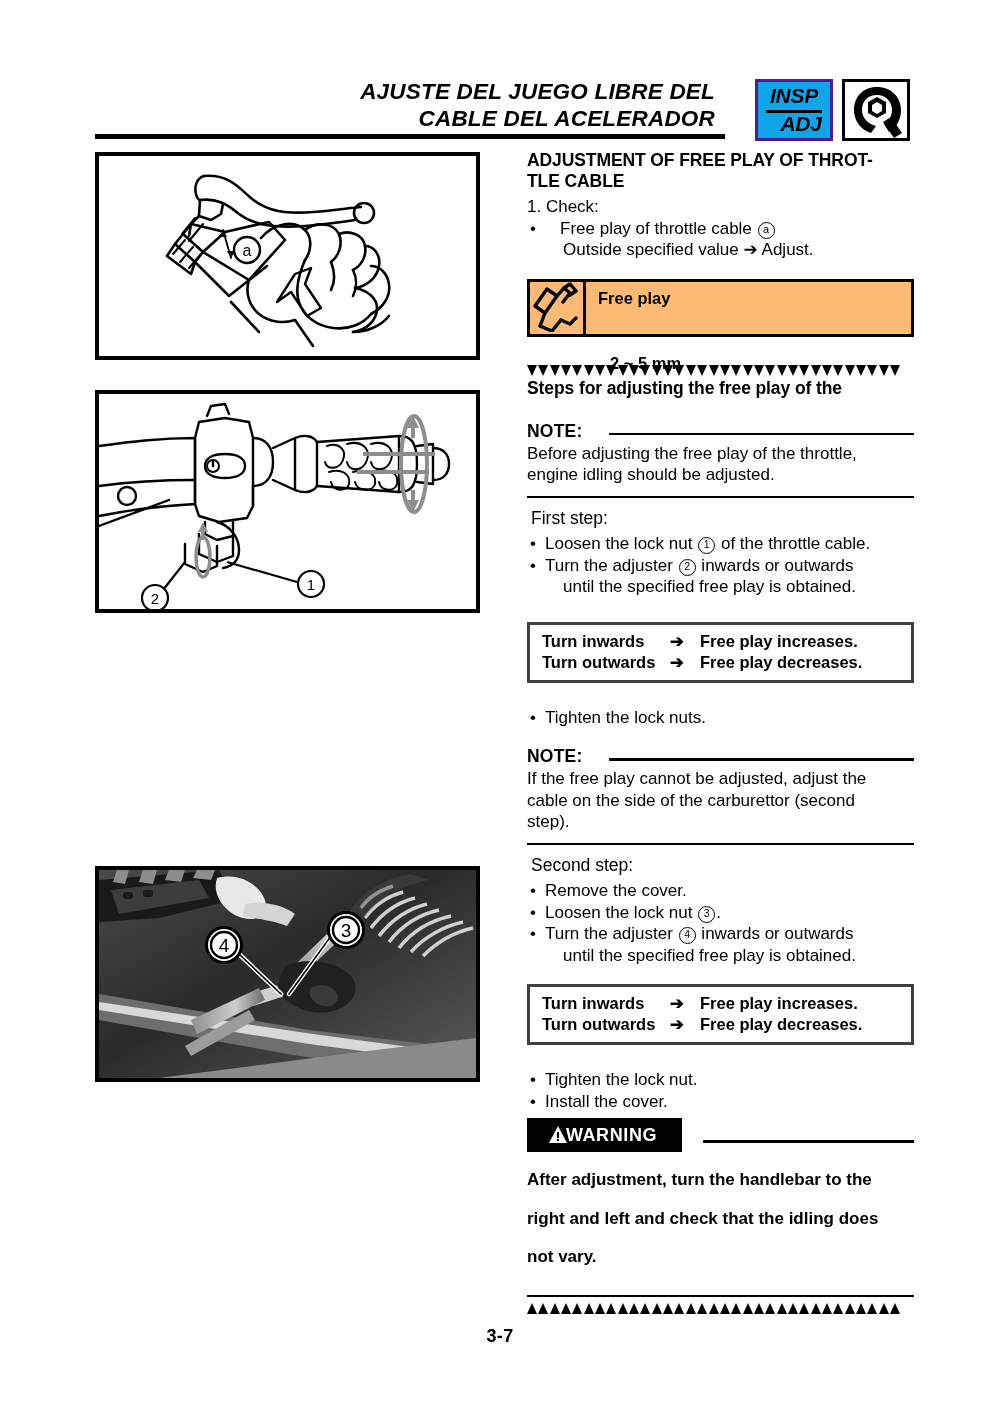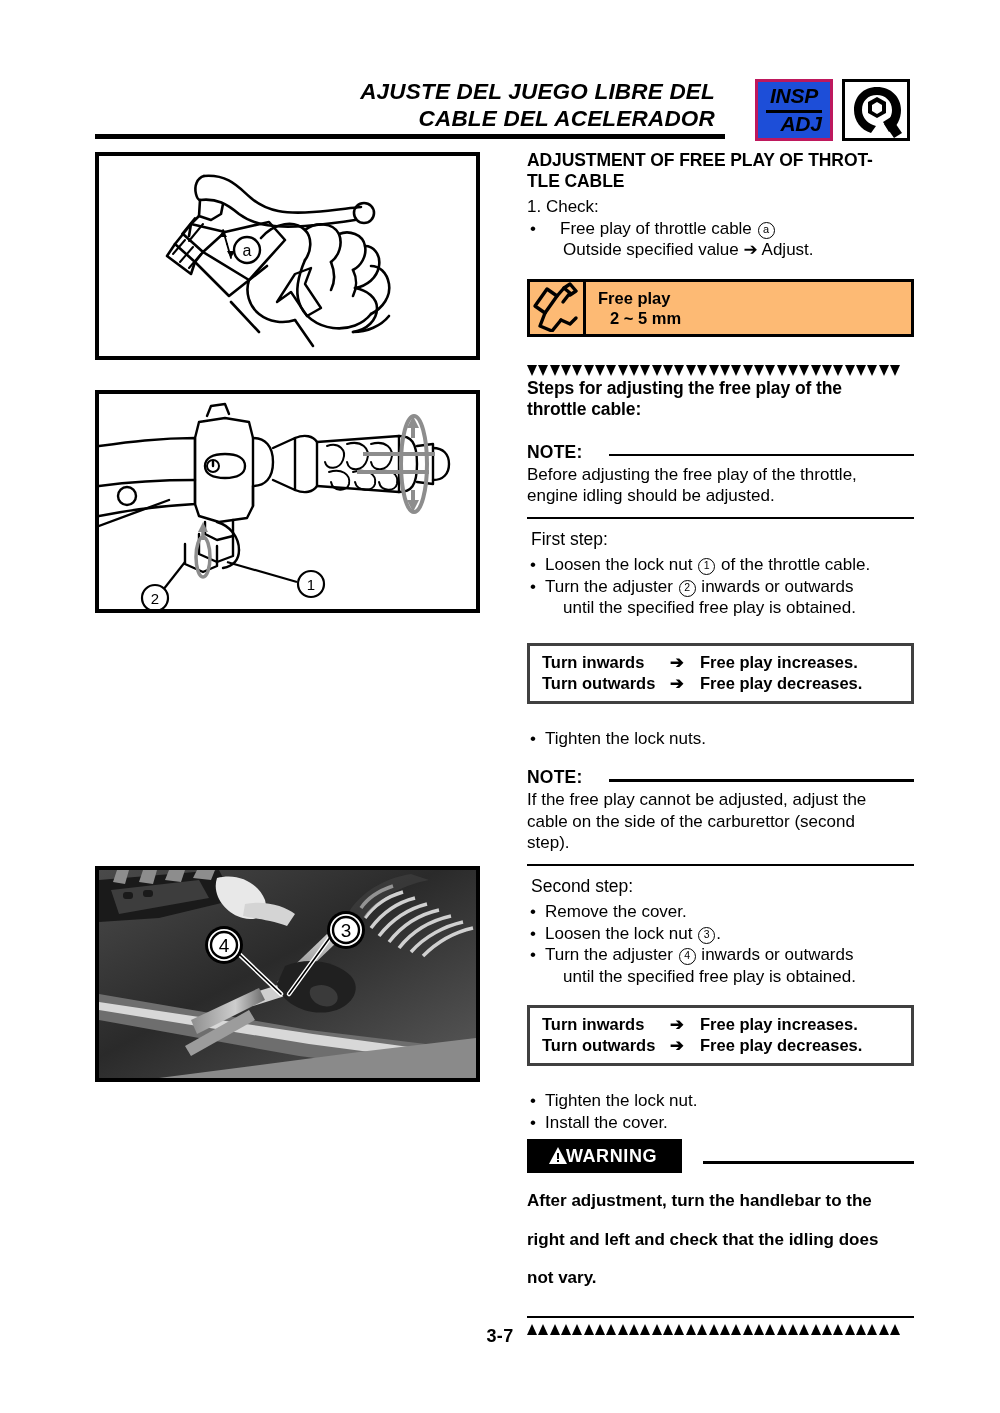--- a/index.html
+++ b/index.html
@@ -42,22 +42,22 @@
     top: 134px;
     width: 630px;
     height: 5px;
     background: #000;
   }
 
   #inspadj-box {
     position: absolute;
     left: 755px; top: 79px;
     width: 78px; height: 62px;
-    border: 3px solid #be185d;
-    background: #1d4ed8;
+    border: 3px solid #4c1d95;
+    background: #0ea5e9;
     box-sizing: border-box;
   }
   #inspadj-insp, #inspadj-adj {
     position: absolute;
     left: 0; width: 100%;
     text-align: center;
     font-size: 21px;
     font-weight: bold;
     font-style: italic;
     line-height: 24px;
@@ -175,21 +175,21 @@
     box-sizing: border-box;
     overflow: hidden;
   }
   .spec-text {
     position: absolute;
     left: 68px; top: 6px;
     font-size: 16.5px;
     font-weight: bold;
     line-height: 20px;
   }
-  .spec-text .v { padding-left: 12px; display: block; }
+  .spec-text .v { padding-left: 12px; display: block; margin-top: 45px; }
 
   
   .tri-row {
     width: 100%;
     height: 13px;
     line-height: 0;
     font-size: 0;
     white-space: nowrap;
     overflow: hidden;
   }
@@ -608,21 +608,20 @@
     </div>
   </div>
 
   <div class="sp-lg"></div>
   <div class="sp"></div>
 
   <div class="tri-row" id="tri-top"><span class="tri-down"></span><span class="tri-down"></span><span class="tri-down"></span><span class="tri-down"></span><span class="tri-down"></span><span class="tri-down"></span><span class="tri-down"></span><span class="tri-down"></span><span class="tri-down"></span><span class="tri-down"></span><span class="tri-down"></span><span class="tri-down"></span><span class="tri-down"></span><span class="tri-down"></span><span class="tri-down"></span><span class="tri-down"></span><span class="tri-down"></span><span class="tri-down"></span><span class="tri-down"></span><span class="tri-down"></span><span class="tri-down"></span><span class="tri-down"></span><span class="tri-down"></span><span class="tri-down"></span><span class="tri-down"></span><span class="tri-down"></span><span class="tri-down"></span><span class="tri-down"></span><span class="tri-down"></span><span class="tri-down"></span><span class="tri-down"></span><span class="tri-down"></span><span class="tri-down"></span></div>
 
   <div class="h-main">
     <div>Steps for adjusting the free play of the</div>
-    <div>throttle cable:</div>
   </div>
 
   <div class="sp-lg"></div>
 
   <div class="note-head">
     <span class="lbl">NOTE:</span>
     <span class="rule"></span>
   </div>
 
   <p class="body-line">Before adjusting the free play of the throttle,</p>

